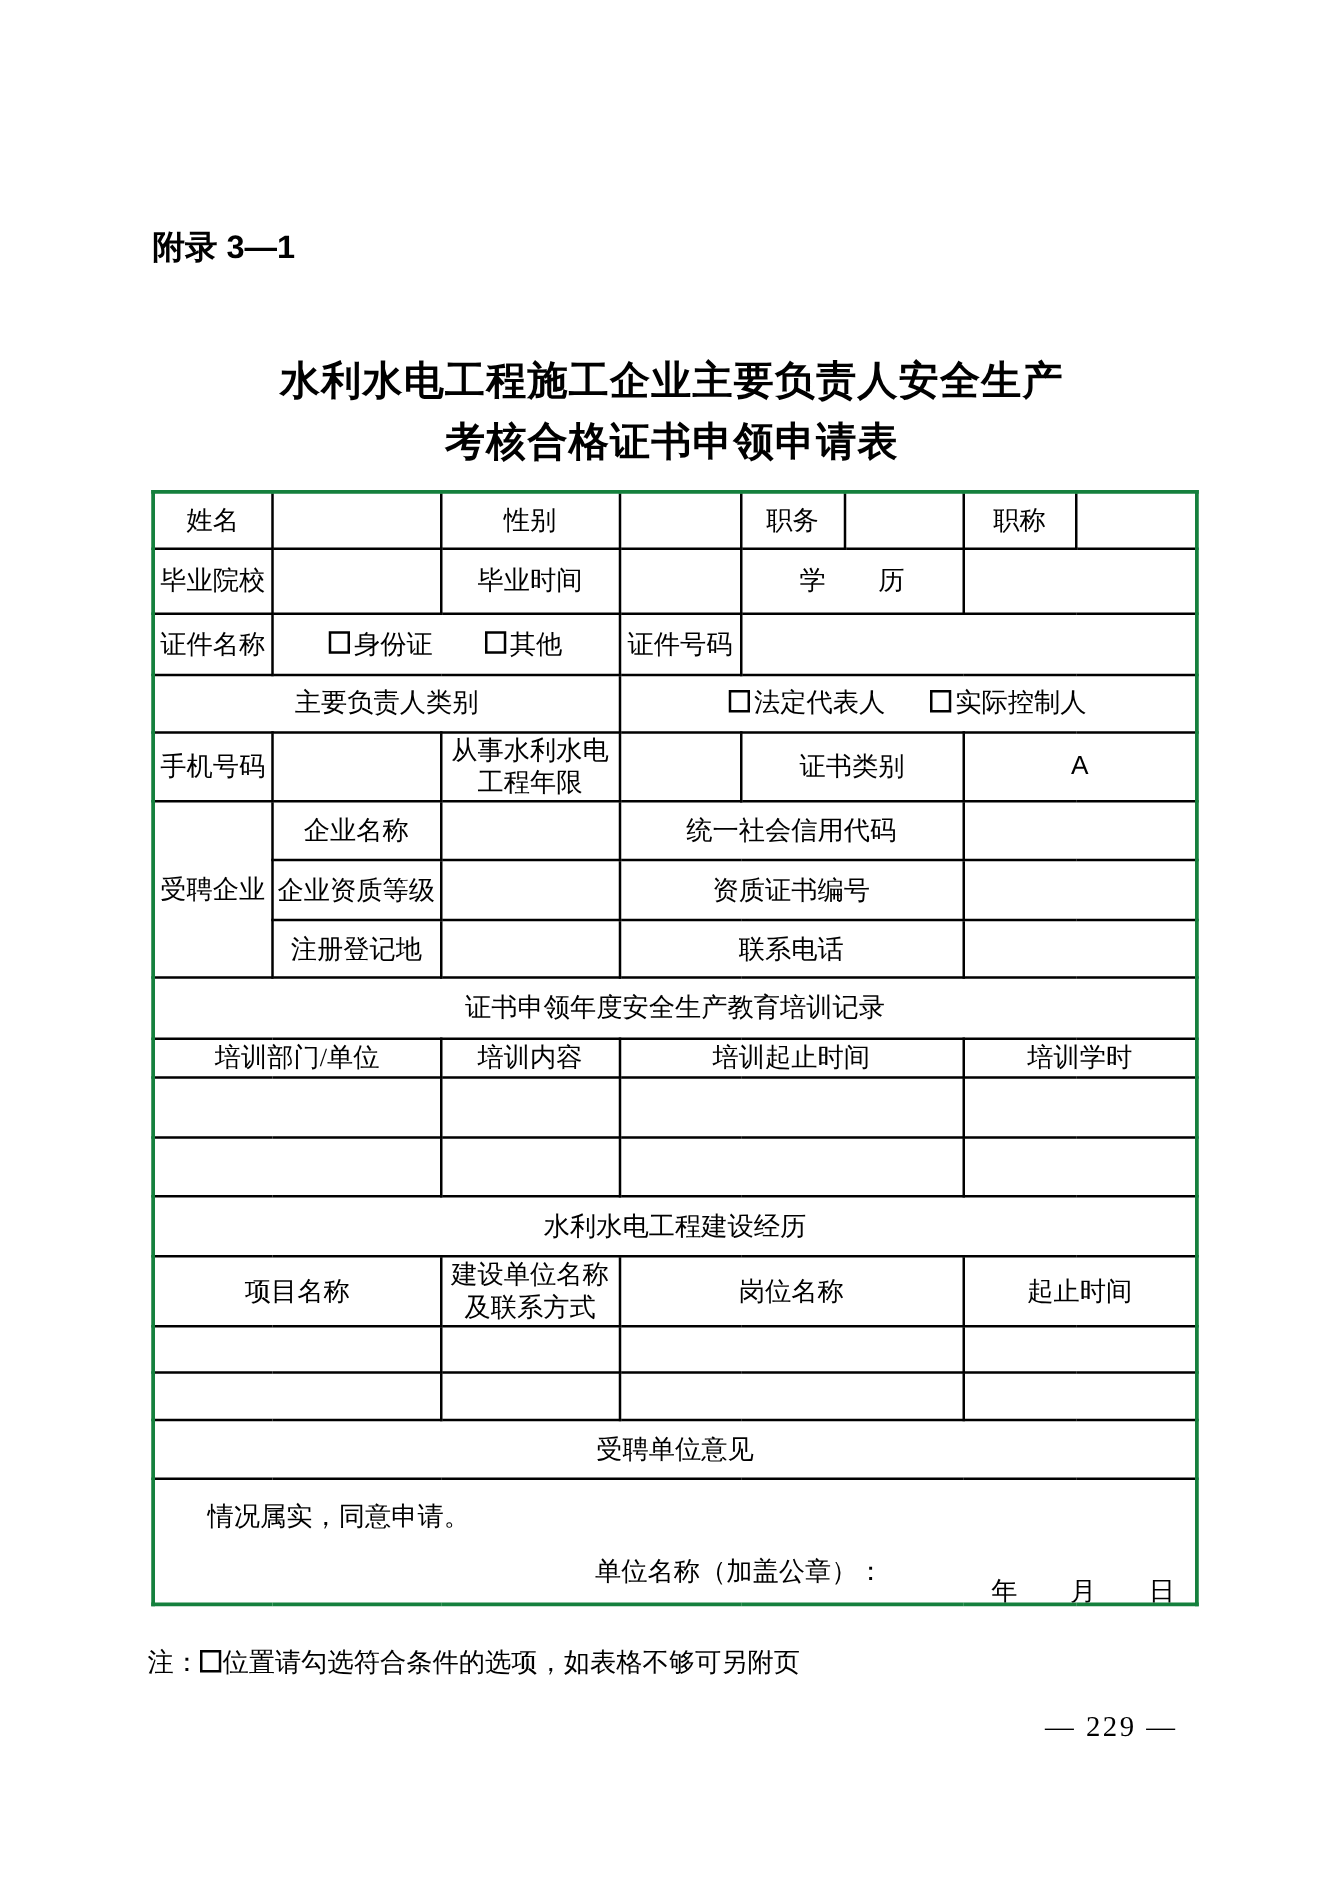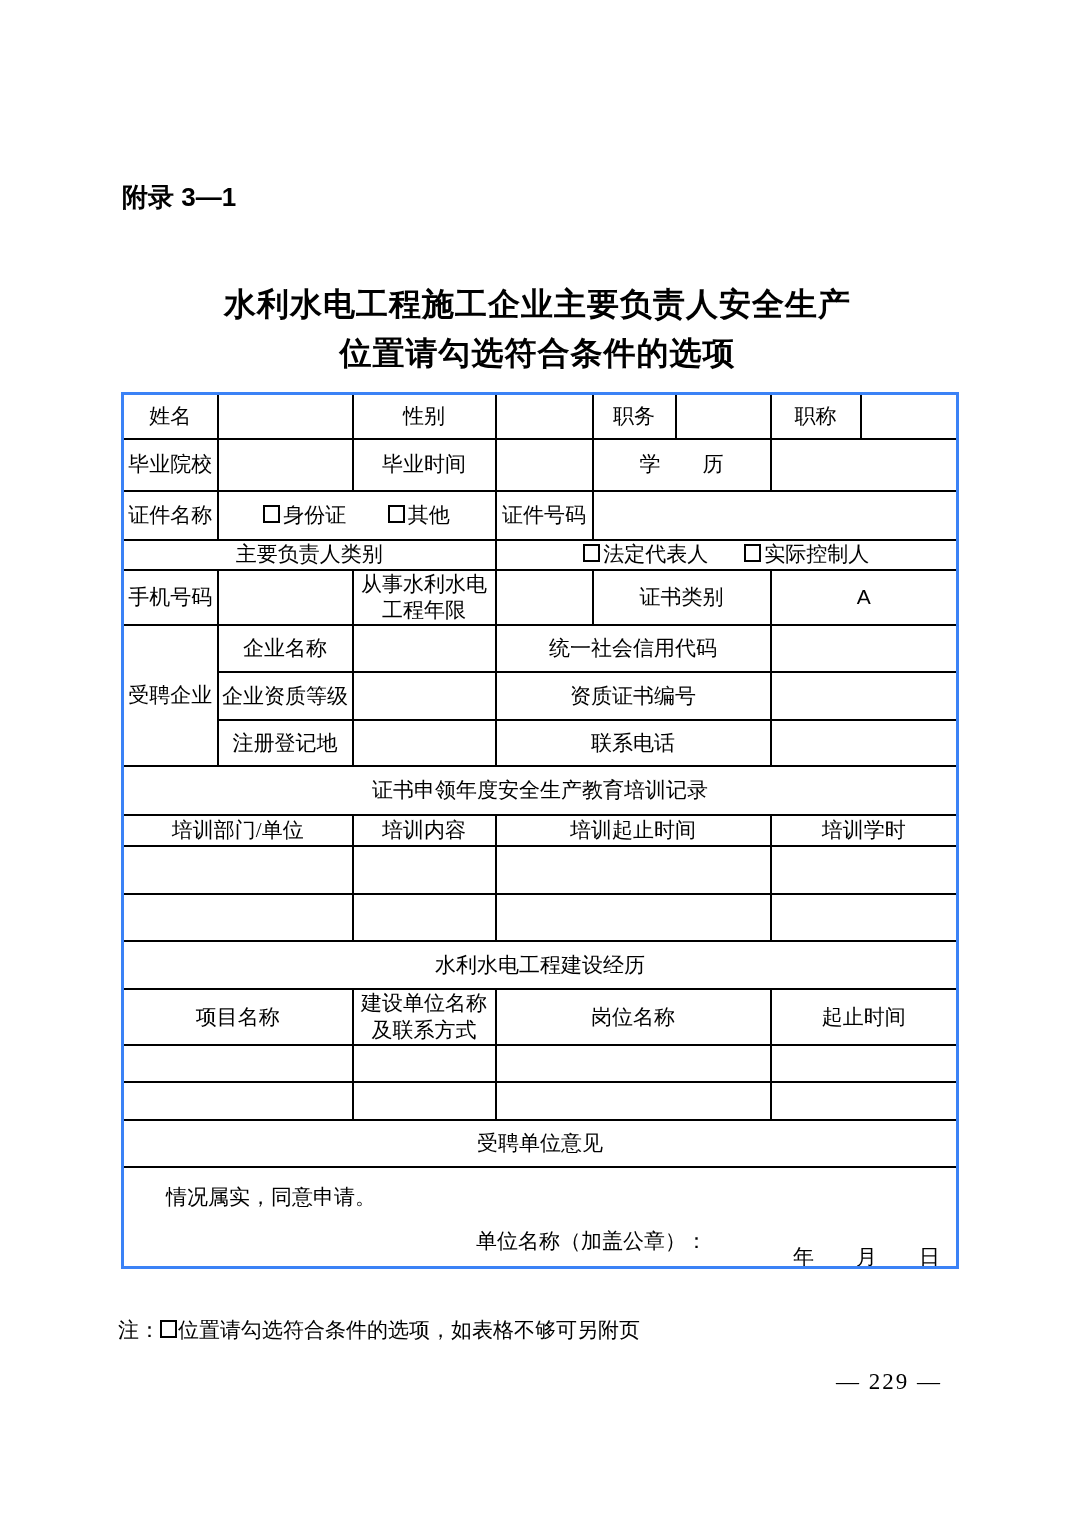--- a/index.html
+++ b/index.html
@@ -14,21 +14,21 @@
     font-weight:bold;font-size:26px;
   }
   .doc-title{
     position:absolute;top:280px;left:0;width:100%;
     text-align:center;font-weight:bold;font-size:32px;line-height:49px;
     letter-spacing:1px;
   }
   table.form{
     position:absolute;left:121px;top:392px;width:835px;
     border-collapse:collapse;table-layout:fixed;
-    border:3px solid #3b82f6;
+    border:3px solid #15803d;
   }
   table.form td{
     border:2px solid #000;text-align:center;vertical-align:middle;
     font-size:21px;line-height:1.28;padding:0;overflow:hidden;
   }
   td.head-col{padding:0 22px;}
   .cbx{
     display:inline-block;width:13px;height:14px;border:2px solid #000;
     margin-right:3px;vertical-align:-1px;background:#fff;
   }
@@ -48,21 +48,21 @@
     position:absolute;top:1369px;right:133px;font-size:23px;letter-spacing:2px;
   }
 </style>
 </head>
 <body>
 
 <div class="appendix">附录 3—1</div>
 
 <div class="doc-title">
   <div>水利水电工程施工企业主要负责人安全生产</div>
-  <div>位置请勾选符合条件的选项</div>
+  <div>考核合格证书申领申请表</div>
 </div>
 
 <table class="form">
   <colgroup>
     <col style="width:95px">
       <col style="width:135px">
       <col style="width:143px">
       <col style="width:97px">
     <col style="width:83px">
       <col style="width:95px">
@@ -92,21 +92,21 @@
       <td class="head-col">证件名称</td>
       <td colspan="2">
         <div class="cbx-row">
           <span class="cbx-item"><span class="cbx"></span><span>身份证</span></span>
           <span class="cbx-item"><span class="cbx"></span><span>其他</span></span>
         </div>
       </td>
       <td>证件号码</td>
       <td colspan="4"></td>
     </tr>
-    <tr style="height:30px">
+    <tr style="height:46px">
       <td colspan="3">主要负责人类别</td>
       <td colspan="5">
         <div class="cbx-row-center">
           <span class="cbx-item"><span class="cbx"></span><span>法定代表人</span></span>
           <span class="cbx-item"><span class="cbx"></span><span>实际控制人</span></span>
         </div>
       </td>
     </tr>
     <tr style="height:51px">
       <td class="head-col">手机号码</td>

